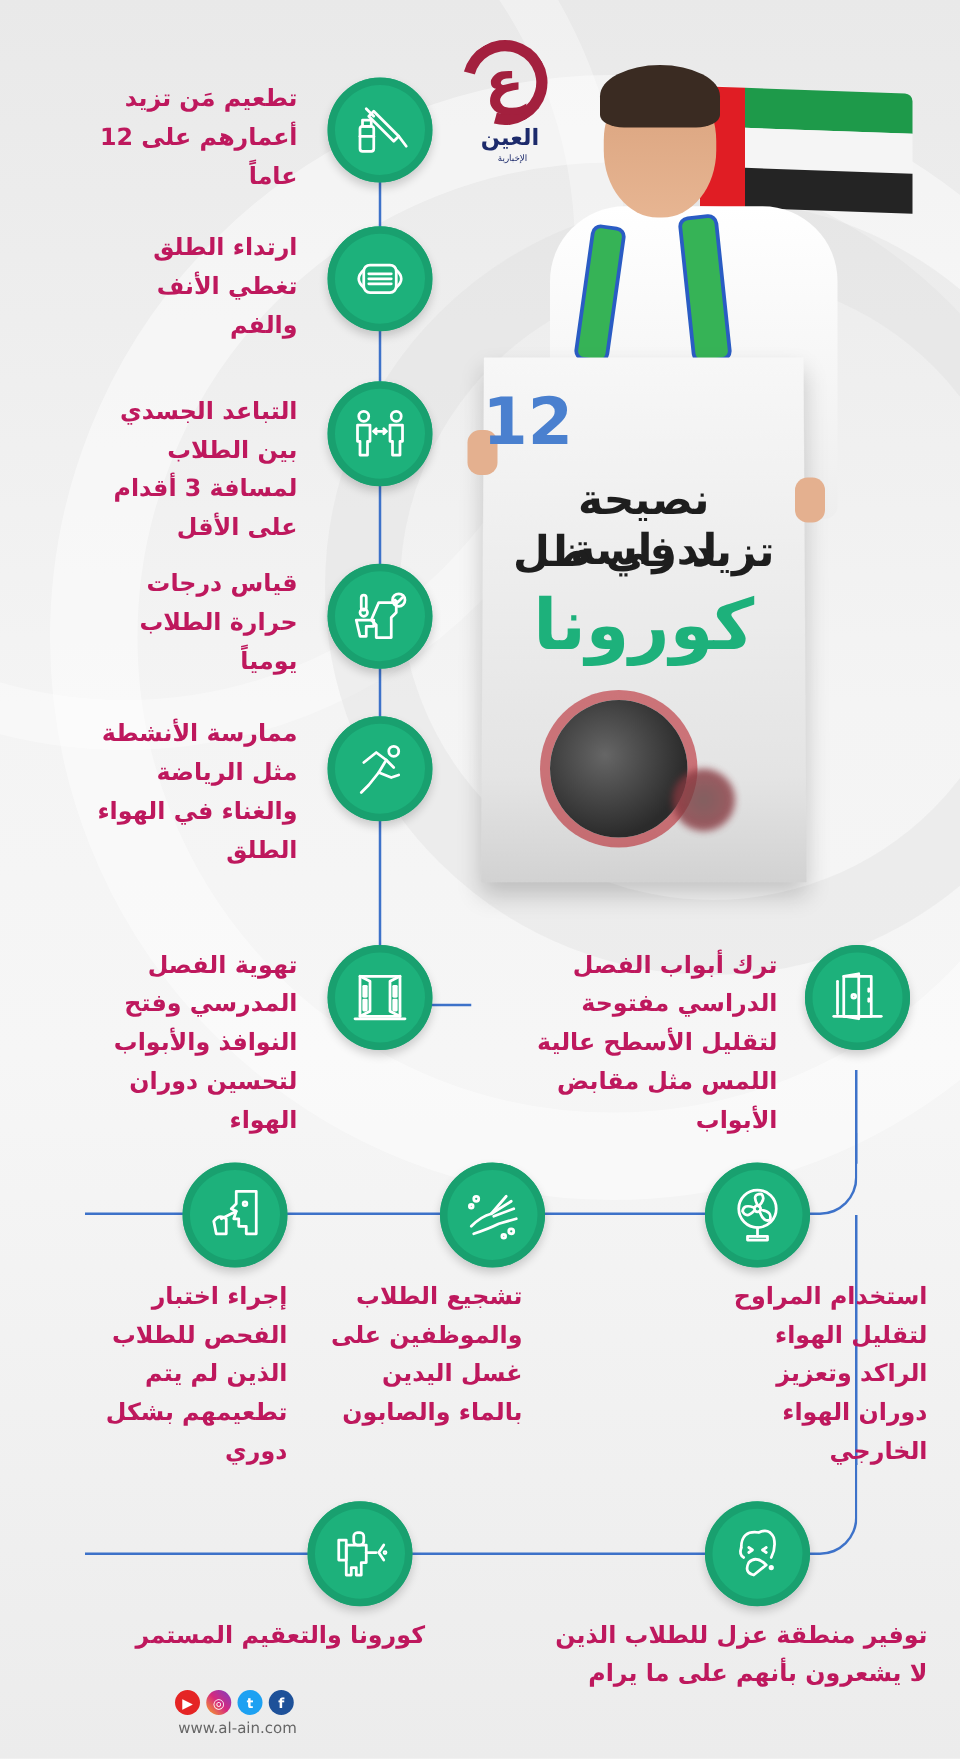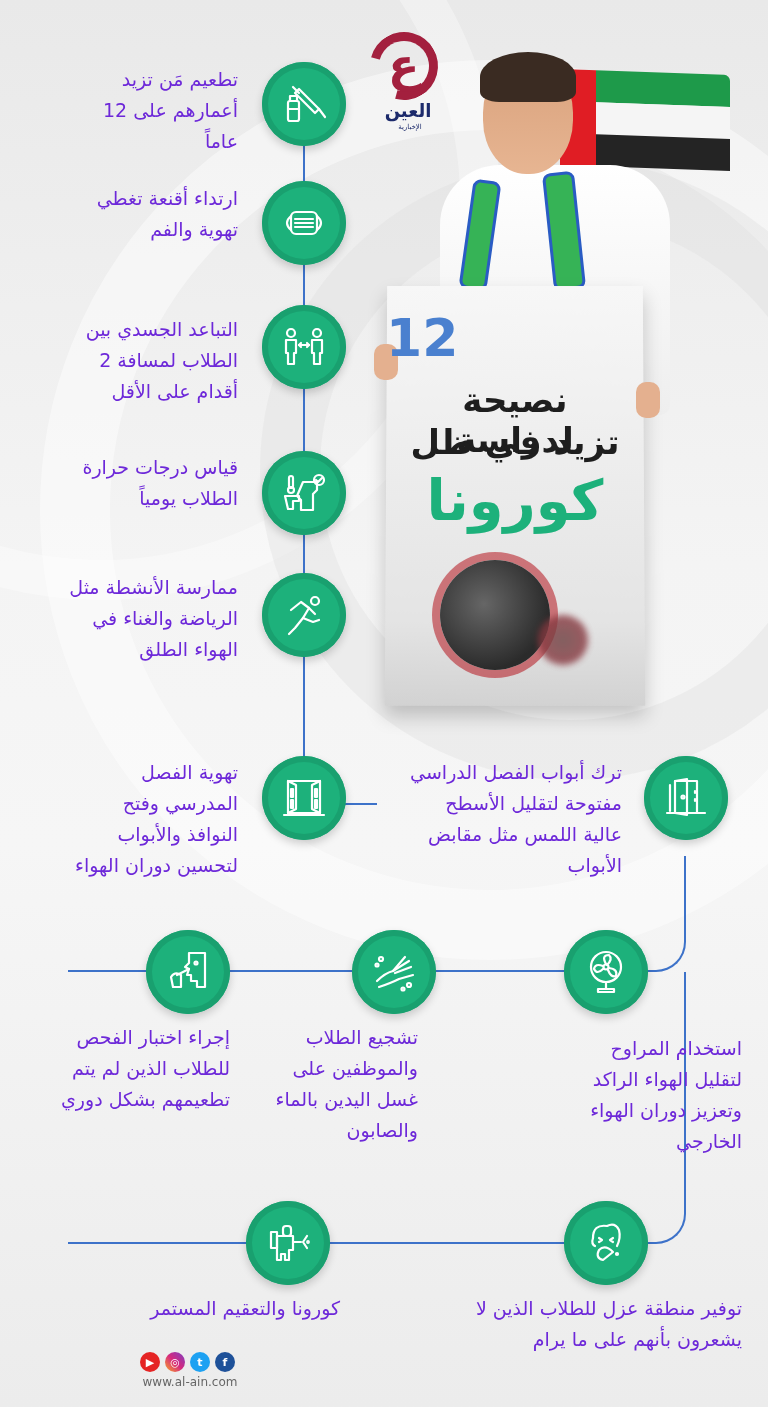--- a/index.html
+++ b/index.html
@@ -21,22 +21,22 @@
     .icon-circle {
       position: absolute; width: 84px; height: 84px; border-radius: 50%;
       background: #1db17b;
       box-shadow: 0 4px 8px rgba(0,0,0,0.18), inset 0 0 0 6px #19a06f;
       display: flex; align-items: center; justify-content: center;
     }
     .icon-circle svg { width: 50px; height: 50px; stroke: #fff; fill: none; stroke-width: 2.2; stroke-linecap: round; stroke-linejoin: round; }
 
     .tip {
       position: absolute; direction: rtl; text-align: right;
-      font-family: "DejaVu Sans", sans-serif; font-weight: normal;
-      font-size: 19px; line-height: 31px; color: #6d28d9;
+      font-family: "DejaVu Sans", sans-serif; font-weight: bold;
+      font-size: 19px; line-height: 31px; color: #be185d;
     }
     .tip-left { right: 530px; width: 170px; text-align-last: right; }
 
     
     .logo { position: absolute; left: 370px; top: 32px; width: 72px; height: 90px; }
     .logo-ring { position: absolute; left: 0; top: 0; width: 68px; height: 68px; border-radius: 50%; border: 9px solid #a3203e; border-left-color: transparent; transform: rotate(-30deg); }
     .logo-glyph { position: absolute; left: 18px; top: 6px; font-size: 46px; font-weight: bold; color: #a3203e; font-family: "DejaVu Sans", sans-serif; }
     .logo-text { position: absolute; left: 4px; top: 68px; width: 68px; text-align: center; direction: rtl; font-weight: bold; font-size: 18px; color: #1c2a6b; }
     .logo-sub { position: absolute; left: 10px; top: 91px; width: 60px; text-align: center; font-size: 7px; color: #1c2a6b; direction: rtl; }
 
@@ -131,34 +131,34 @@
 <div class="icon-circle" style="left:262px; top:181px;">
   <svg viewBox="0 0 50 50">
       <rect x="12" y="14" width="26" height="22" rx="5"></rect>
       <path d="M12 18 Q4 25 12 32"></path>
       <path d="M38 18 Q46 25 38 32"></path>
       <line x1="16" y1="21" x2="34" y2="21"></line>
       <line x1="16" y1="25" x2="34" y2="25"></line>
       <line x1="16" y1="29" x2="34" y2="29"></line>
     </svg>
 </div>
-<div class="tip tip-left" style="top:183px;">ارتداء أقنعة تغطي تهوية والفم</div>
+<div class="tip tip-left" style="top:183px;">ارتداء الطلق تغطي الأنف والفم</div>
 
 <div class="icon-circle" style="left:262px; top:305px;">
   <svg viewBox="0 0 50 50">
       <circle cx="12" cy="11" r="4"></circle>
       <path d="M7 18 h10 v13 h-2 v11 h-6 v-11 h-2 z"></path>
       <circle cx="38" cy="11" r="4"></circle>
       <path d="M33 18 h10 v13 h-2 v11 h-6 v-11 h-2 z"></path>
       <line x1="20" y1="23" x2="30" y2="23"></line>
       <path d="M22 21 L20 23 L22 25"></path>
       <path d="M28 21 L30 23 L28 25"></path>
     </svg>
 </div>
-<div class="tip tip-left" style="top:314px;">التباعد الجسدي بين الطلاب لمسافة 2 أقدام على الأقل</div>
+<div class="tip tip-left" style="top:314px;">التباعد الجسدي بين الطلاب لمسافة 3 أقدام على الأقل</div>
 
 <div class="icon-circle" style="left:262px; top:451px;">
   <svg viewBox="0 0 50 50">
       <rect x="10" y="8" width="4" height="12" rx="2"></rect>
       <circle cx="12" cy="22" r="3"></circle>
       <path d="M6 28 h14 v5 h-6 v8 h-5 z"></path>
       <path d="M24 14 h14 v8 l-4 4 v16 h-12 v-10 l-4 -4 z"></path>
       <circle cx="40" cy="12" r="5"></circle>
       <path d="M37 12 l2 2 l4 -4"></path>
     </svg>
@@ -206,21 +206,21 @@
   <svg viewBox="0 0 50 50">
       <circle cx="25" cy="20" r="15"></circle>
       <circle cx="25" cy="20" r="2.5"></circle>
       <path d="M25 17 Q20 8 28 8 Q32 12 26 18"></path>
       <path d="M28 21 Q37 22 35 29 Q30 31 27 23"></path>
       <path d="M22 22 Q16 28 13 22 Q14 16 22 19"></path>
       <line x1="25" y1="35" x2="25" y2="42"></line>
       <rect x="17" y="42" width="16" height="3"></rect>
     </svg>
 </div>
-<div class="tip" style="top:1022px; right:26px; width:172px;margin-top:11px;">استخدام المراوح لتقليل الهواء الراكد وتعزيز دوران الهواء الخارجي</div>
+<div class="tip" style="top:1022px; right:26px; width:172px;">استخدام المراوح لتقليل الهواء الراكد وتعزيز دوران الهواء الخارجي</div>
 
 <div class="icon-circle" style="left:352px; top:930px;">
   <svg viewBox="0 0 50 50">
       <path d="M8 34 Q16 26 24 24 L36 10"></path>
       <path d="M24 24 L40 14"></path>
       <path d="M26 26 L42 20"></path>
       <path d="M10 40 Q22 36 30 32 L44 28"></path>
       <circle cx="12" cy="12" r="2"></circle>
       <circle cx="8" cy="18" r="1.5"></circle>
       <circle cx="40" cy="38" r="2"></circle>

